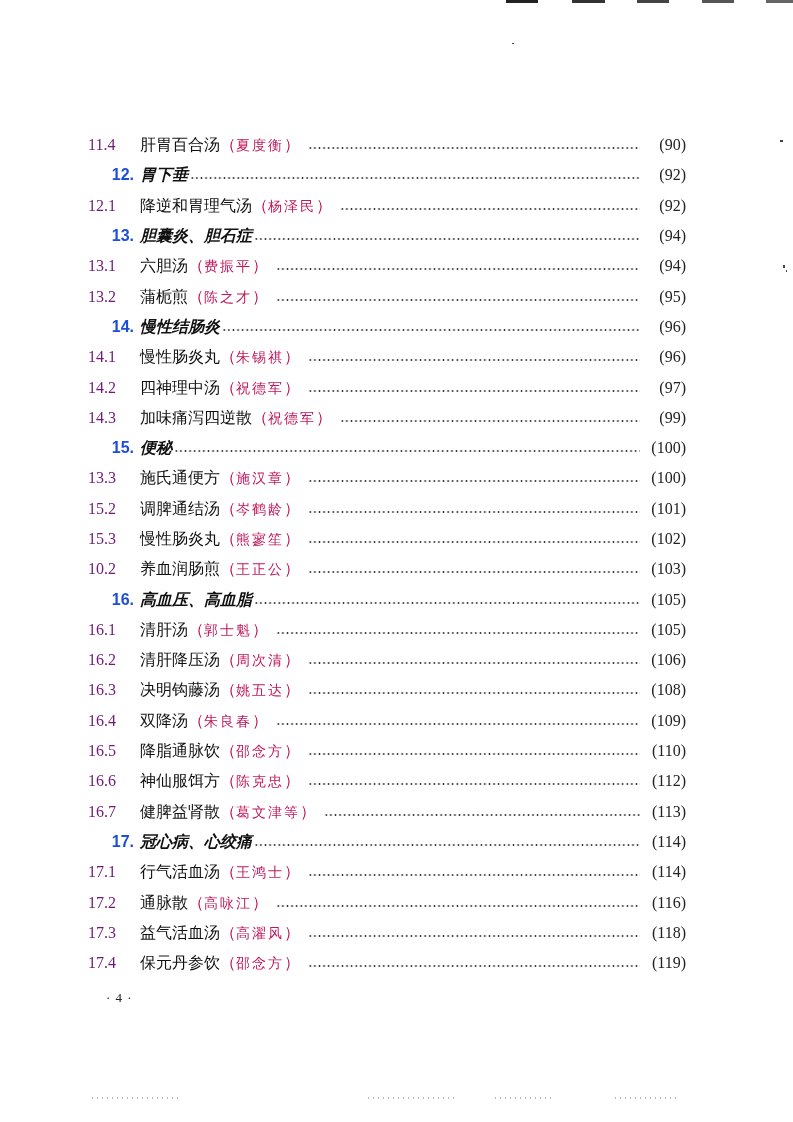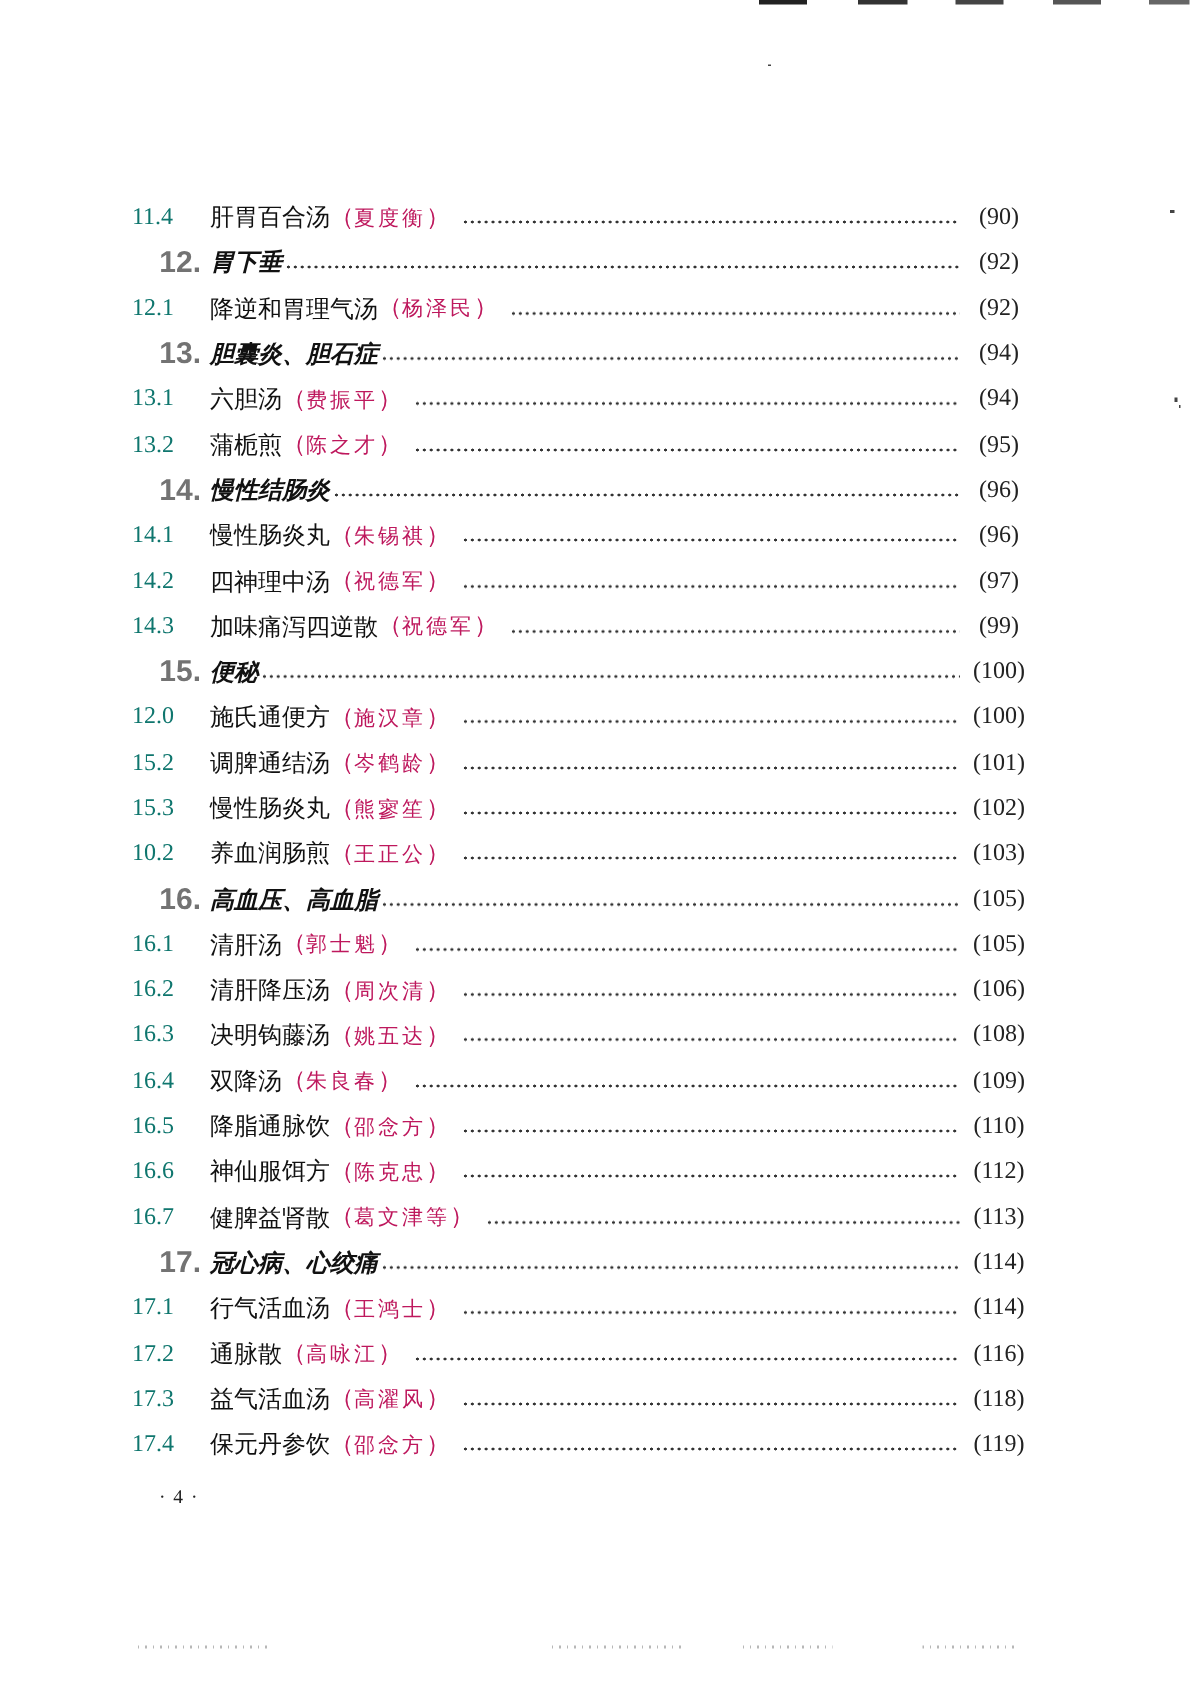--- a/index.html
+++ b/index.html
@@ -44,30 +44,30 @@
       align-items: center;
       font-size: 16px;
       line-height: 20px;
       white-space: nowrap;
     }
     .toc-num {
       width: 52px;
       flex: 0 0 52px;
       font-family: "Liberation Serif", "DejaVu Serif", serif;
       font-size: 16px;
-      color: #0f766e;
+      color: #701a75;
     }
     .toc-row.chapter .toc-num {
       font-family: "Liberation Sans", "DejaVu Sans", sans-serif;
       font-weight: bold;
-      font-size: 20px;
+      font-size: 16px;
       text-align: right;
       padding-right: 6px;
       box-sizing: border-box;
-      color: #737373;
+      color: #1d4ed8;
     }
     .toc-title {
       flex: 0 0 auto;
       font-size: 16px;
     }
     .toc-row.chapter .toc-title {
       font-family: "DejaVu Sans", "Liberation Sans", sans-serif;
       font-weight: bold;
       font-style: italic;
     }
@@ -94,21 +94,21 @@
     }
     .toc-row.tight .toc-leader {
       margin-left: 2px;
     }
     .toc-page {
       flex: 0 0 auto;
       font-family: "Liberation Serif", "DejaVu Serif", serif;
       font-size: 16px;
       color: #222;
       min-width: 40px;
-      text-align: center;
+      text-align: right;
     }
     .page-number {
       position: absolute;
       left: 106px;
       top: 990px;
       font-family: "Liberation Serif", "DejaVu Serif", serif;
       font-size: 13px;
       color: #222;
       letter-spacing: 1px;
     }
@@ -204,21 +204,21 @@
       <span class="toc-leader"></span>
       <span class="toc-page">(99)</span>
     </div>
     <div class="toc-row chapter tight">
       <span class="toc-num">15.</span>
       <span class="toc-title">便秘</span>
       <span class="toc-leader"></span>
       <span class="toc-page">(100)</span>
     </div>
     <div class="toc-row">
-      <span class="toc-num">12.0</span>
+      <span class="toc-num">13.3</span>
       <span class="toc-title">施氏通便方</span>
       <span class="toc-author"><span class="paren">（</span><span>施汉章</span><span class="paren">）</span></span>
       <span class="toc-leader"></span>
       <span class="toc-page">(100)</span>
     </div>
     <div class="toc-row">
       <span class="toc-num">15.2</span>
       <span class="toc-title">调脾通结汤</span>
       <span class="toc-author"><span class="paren">（</span><span>岑鹤龄</span><span class="paren">）</span></span>
       <span class="toc-leader"></span>

